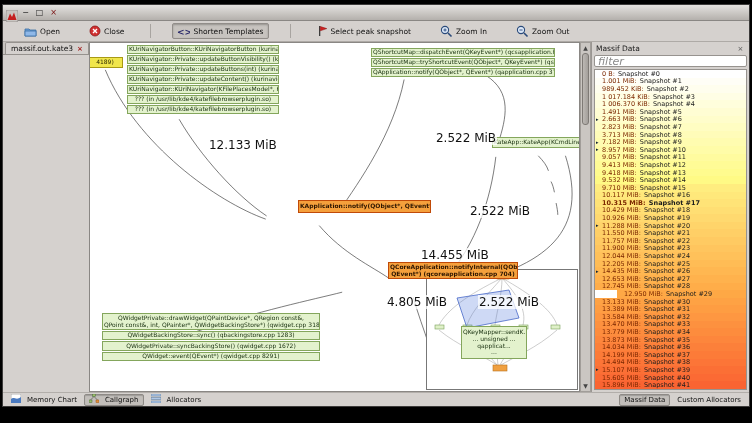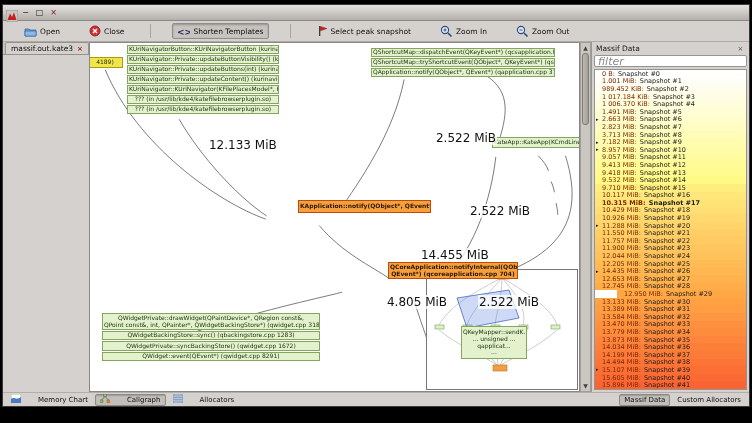--- a/index.html
+++ b/index.html
@@ -68,21 +68,21 @@
   .snaplist{flex:1;background:#fff;border:1px solid #97938f;overflow:hidden;display:flex;
     flex-direction:column;min-height:0}
   .snaprow{flex:1 1 0;min-height:0;display:flex;align-items:center;font-size:6.5px;
     padding-left:1px;white-space:nowrap;overflow:hidden}
   .snaprow .arr{width:6px;flex:0 0 6px;font-size:5px;color:#123;line-height:1}
   .snaprow .sz{color:#7c2800;margin-right:1px}
   .snaprow .nm{color:#1c1c1c}
   
   .bottombar{height:14px;flex:0 0 14px;display:flex;align-items:center;border-top:1px solid #b2aeaa;
     padding:0 3px;font-size:7px;color:#111}
-  .btab{display:flex;align-items:center;gap:17px;padding:1px 4px;height:12px;border-radius:2px;
+  .btab{display:flex;align-items:center;gap:6px;padding:1px 4px;height:12px;border-radius:2px;
     border:1px solid transparent;white-space:nowrap}
   .btab.sel{background:#c2beba;border-color:#8e8a86;box-shadow:inset 0 1px 1px rgba(0,0,0,.18)}
   .spacer{flex:1}
 </style>
 </head>
 <body>
 
 <div class="screen">
   <div class="window">
 

